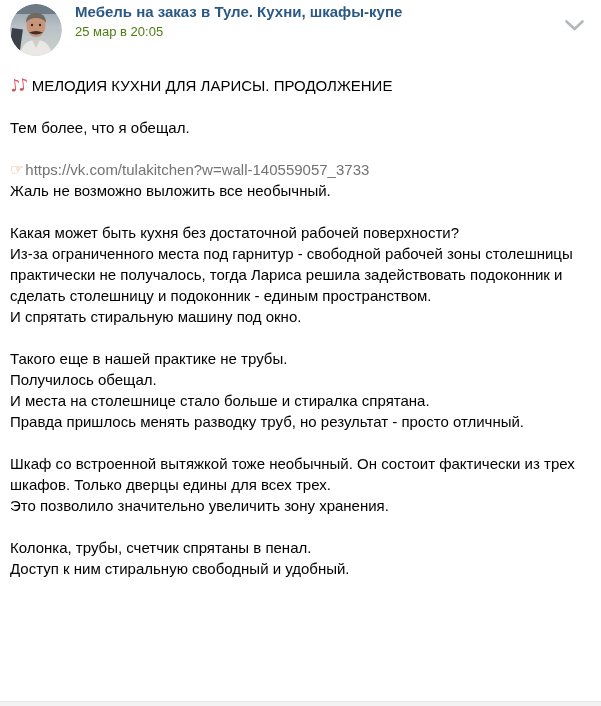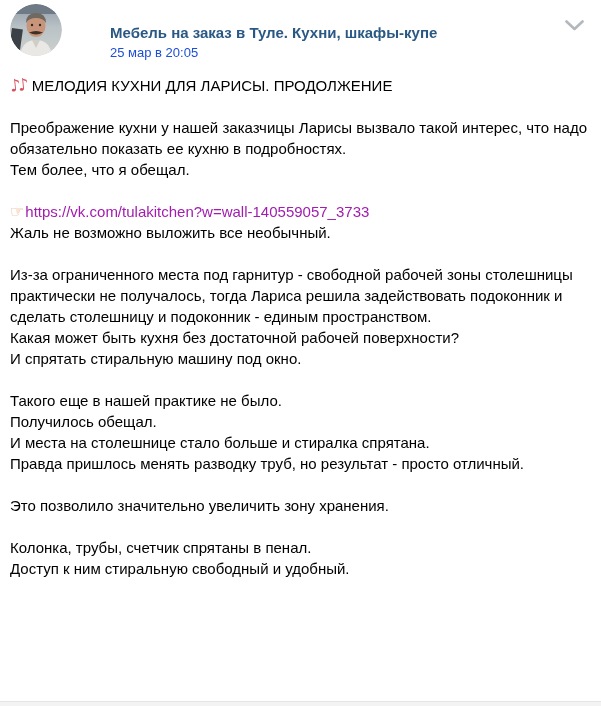--- a/index.html
+++ b/index.html
@@ -22,34 +22,34 @@
   }
   .avatar-link {
     position: absolute;
     left: 10px; top: 4px;
     width: 52px; height: 52px;
     border-radius: 50%;
     overflow: hidden;
     display: block;
     text-decoration: none;
   }
-  .header-info { position: absolute; left: 75px; top: 23px; margin-left: 35px; }
+  .header-info { position: absolute; left: 75px; top: 2px; }
   .author-link {
     display: inline-block;
     font-size: 15px;
     font-weight: 600;
     color: #2a5885;
     text-decoration: none;
     line-height: 19px;
   }
   .post-date {
     display: inline-block;
     margin-top: 3px;
     font-size: 13px;
-    color: #1d4ed8;
+    color: #4d7c0f;
     text-decoration: none;
     line-height: 16px;
   }
   .menu-button {
     position: absolute;
     right: 15px; top: 16px;
     width: 24px; height: 18px;
     background: none;
     border: none;
     cursor: pointer;
@@ -74,21 +74,21 @@
     letter-spacing: -3px;
     margin-right: 6px;
     transform: rotate(-6deg);
     display: inline-block;
   }
   .emoji.pointing_right {
     font-family: "DejaVu Sans", sans-serif;
     font-size: 16px;
     margin-right: 1px;
   }
-  .post-link { color: #a21caf; text-decoration: none; }
+  .post-link { color: #737373; text-decoration: none; }
 
   
   .bottom-strip {
     position: absolute;
     left: 0; right: 0; bottom: 0;
     height: 5px;
     background: #f3f3f4;
     border-top: 1px solid #e4e5e7;
     z-index: 5;
   }
@@ -134,39 +134,39 @@
         <polyline points="1.5,1.5 9.5,9 17.5,1.5" fill="none" stroke="#b3b8bd" stroke-width="2.6" stroke-linecap="round" stroke-linejoin="round"></polyline>
       </svg>
     </button>
   </div>
 
   <div class="post-body">
       <div class="block">
         <div class="line"><span class="emoji music_notes" style="color: rgb(213, 83, 93);">♪♪</span><span>МЕЛОДИЯ КУХНИ ДЛЯ ЛАРИСЫ. ПРОДОЛЖЕНИЕ</span></div>
       </div>
       <div class="block">
-        <div class="line"><span>Преображение кухни у нашей заказчицы Ларисы вызвало такой интерес, что надо обязательно показать ее кухню в подробностях.</span></div>
         <div class="line"><span>Тем более, что я обещал.</span></div>
       </div>
       <div class="block">
         <div class="line"><span class="emoji pointing_right" style="color: rgb(227, 160, 117);">☞</span><a class="post-link">https://vk.com/tulakitchen?w=wall-140559057_3733</a></div>
         <div class="line"><span>Жаль не возможно выложить все необычный.</span></div>
       </div>
       <div class="block">
+        <div class="line"><span>Какая может быть кухня без достаточной рабочей поверхности?</span></div>
         <div class="line"><span>Из-за ограниченного места под гарнитур - свободной рабочей зоны столешницы практически не получалось, тогда Лариса решила задействовать подоконник и сделать столешницу и подоконник - единым пространством.</span></div>
-        <div class="line"><span>Какая может быть кухня без достаточной рабочей поверхности?</span></div>
         <div class="line"><span>И спрятать стиральную машину под окно.</span></div>
       </div>
       <div class="block">
-        <div class="line"><span>Такого еще в нашей практике не было.</span></div>
+        <div class="line"><span>Такого еще в нашей практике не трубы.</span></div>
         <div class="line"><span>Получилось обещал.</span></div>
         <div class="line"><span>И места на столешнице стало больше и стиралка спрятана.</span></div>
         <div class="line"><span>Правда пришлось менять разводку труб, но результат - просто отличный.</span></div>
       </div>
       <div class="block">
+        <div class="line"><span>Шкаф со встроенной вытяжкой тоже необычный. Он состоит фактически из трех шкафов. Только дверцы едины для всех трех.</span></div>
         <div class="line"><span>Это позволило значительно увеличить зону хранения.</span></div>
       </div>
       <div class="block">
         <div class="line"><span>Колонка, трубы, счетчик спрятаны в пенал.</span></div>
         <div class="line"><span>Доступ к ним стиральную свободный и удобный.</span></div>
       </div>
     </div>
 
   <div class="bottom-strip"></div>
 </div>

